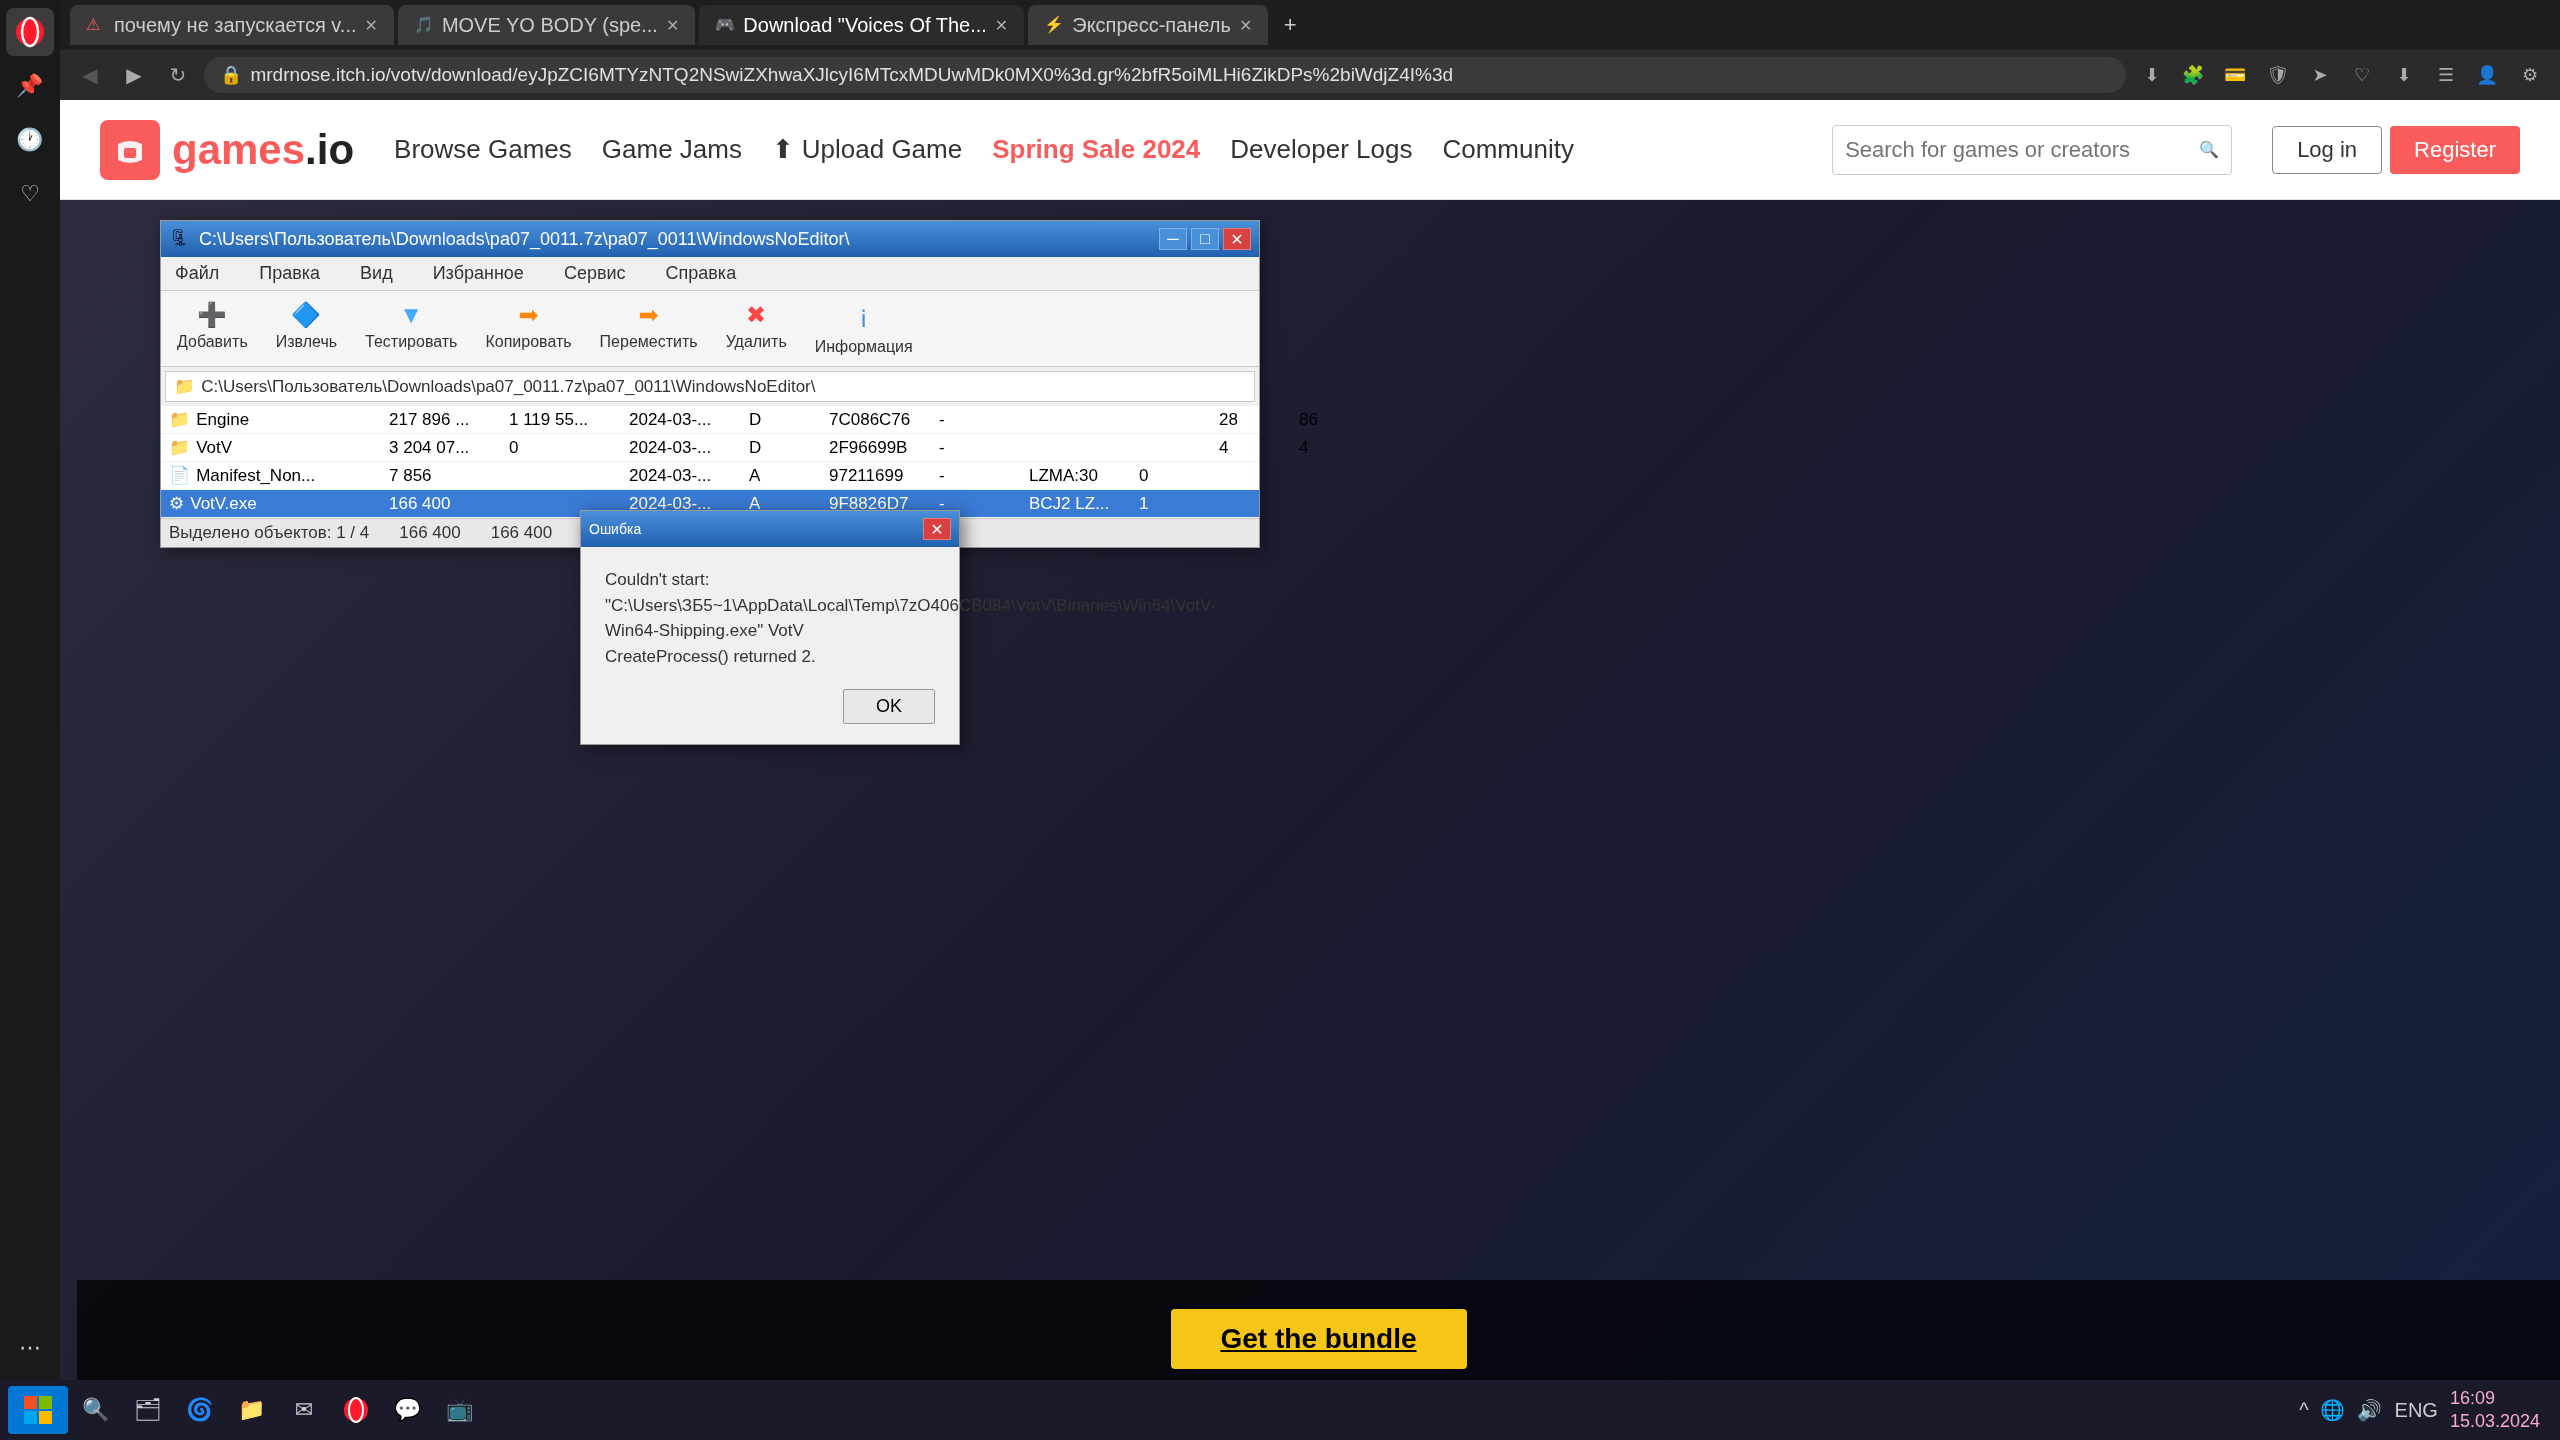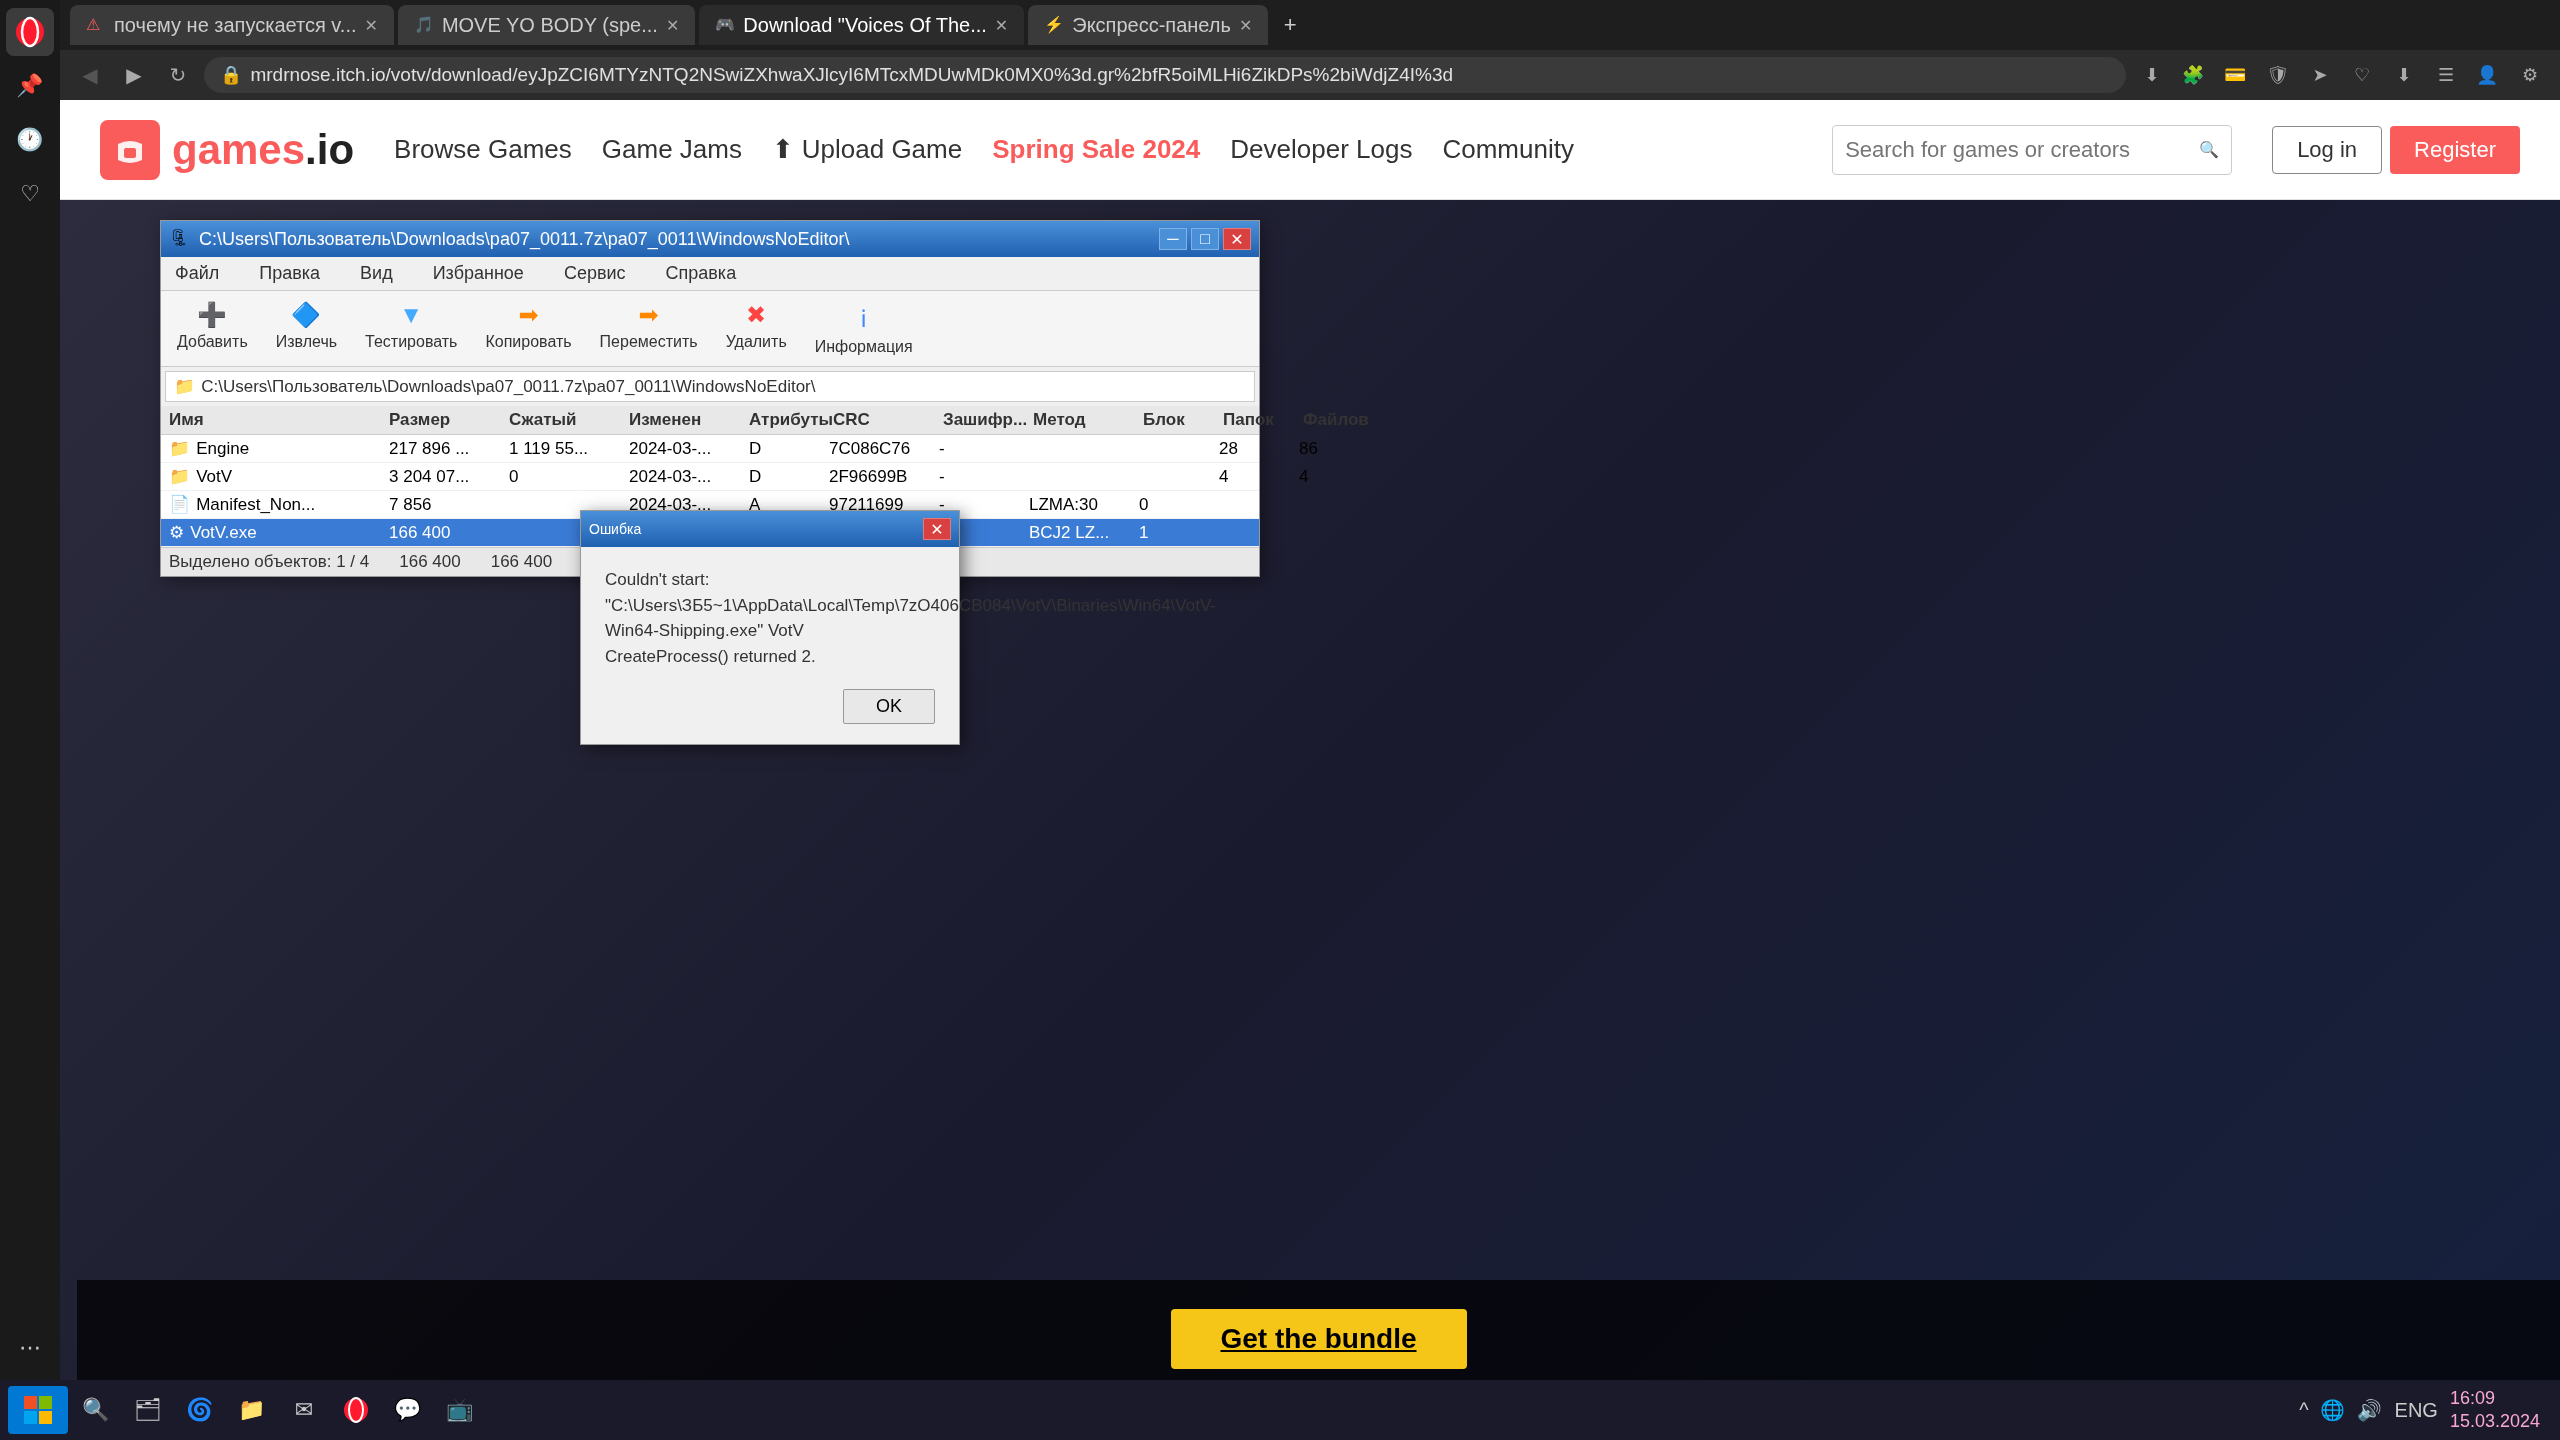--- a/index.html
+++ b/index.html
@@ -673,33 +673,20 @@
           <span>Удалить</span>
         </div>
         <div class="win-tool-btn">
           <span class="win-tool-icon" style="color:#48f;">ℹ</span>
           <span>Информация</span>
         </div>
       </div>
       <div class="win-path-bar">
         <span style="color:#f5c518;margin-right:6px;">📁</span>
         <span>C:\Users\Пользователь\Downloads\pa07_0011.7z\pa07_0011\WindowsNoEditor\</span>
-      </div>
-      <div class="win-table-header">
-        <span class="win-col-header col-name">Имя</span>
-        <span class="win-col-header col-size">Размер</span>
-        <span class="win-col-header col-packed">Сжатый</span>
-        <span class="win-col-header col-modified">Изменен</span>
-        <span class="win-col-header col-attr">Атрибуты</span>
-        <span class="win-col-header col-crc">CRC</span>
-        <span class="win-col-header col-encrypted">Зашифр...</span>
-        <span class="win-col-header col-method">Метод</span>
-        <span class="win-col-header col-block">Блок</span>
-        <span class="win-col-header col-folders">Папок</span>
-        <span class="win-col-header col-files">Файлов</span>
       </div>
       <div class="win-table-body">
         <div class="win-row">
           <span class="win-cell col-name"><span class="folder-icon file-icon">📁</span>Engine</span>
           <span class="win-cell col-size">217 896 ...</span>
           <span class="win-cell col-packed">1 119 55...</span>
           <span class="win-cell col-modified">2024-03-...</span>
           <span class="win-cell col-attr">D</span>
           <span class="win-cell col-crc">7C086C76</span>
           <span class="win-cell col-encrypted">-</span>

